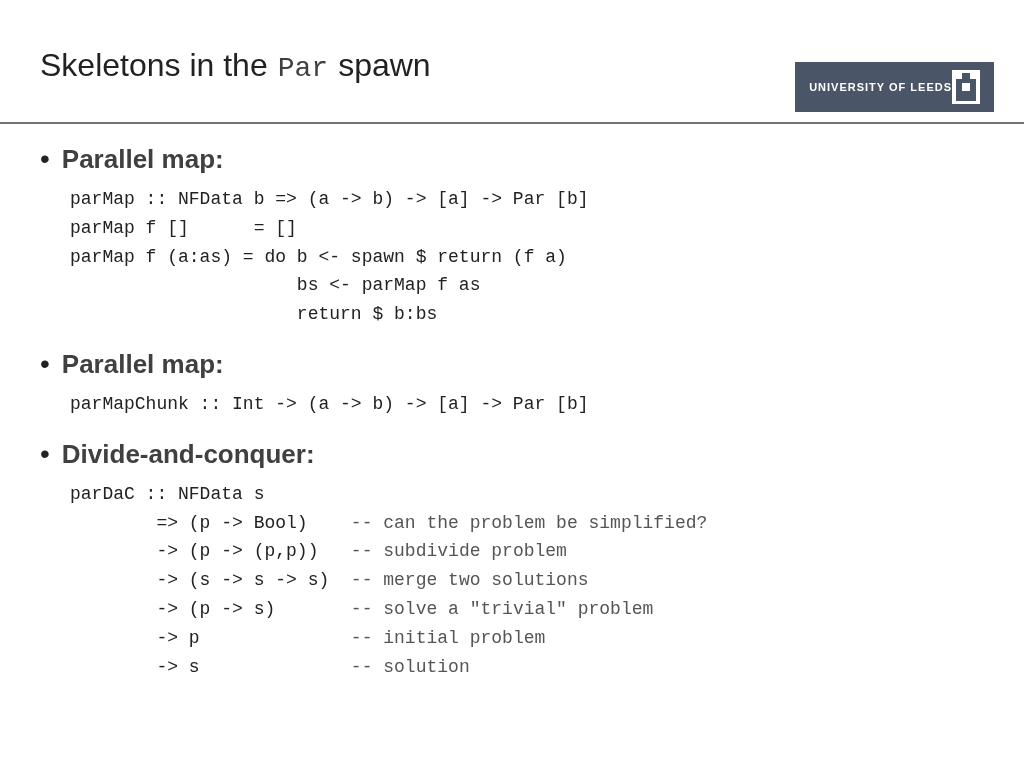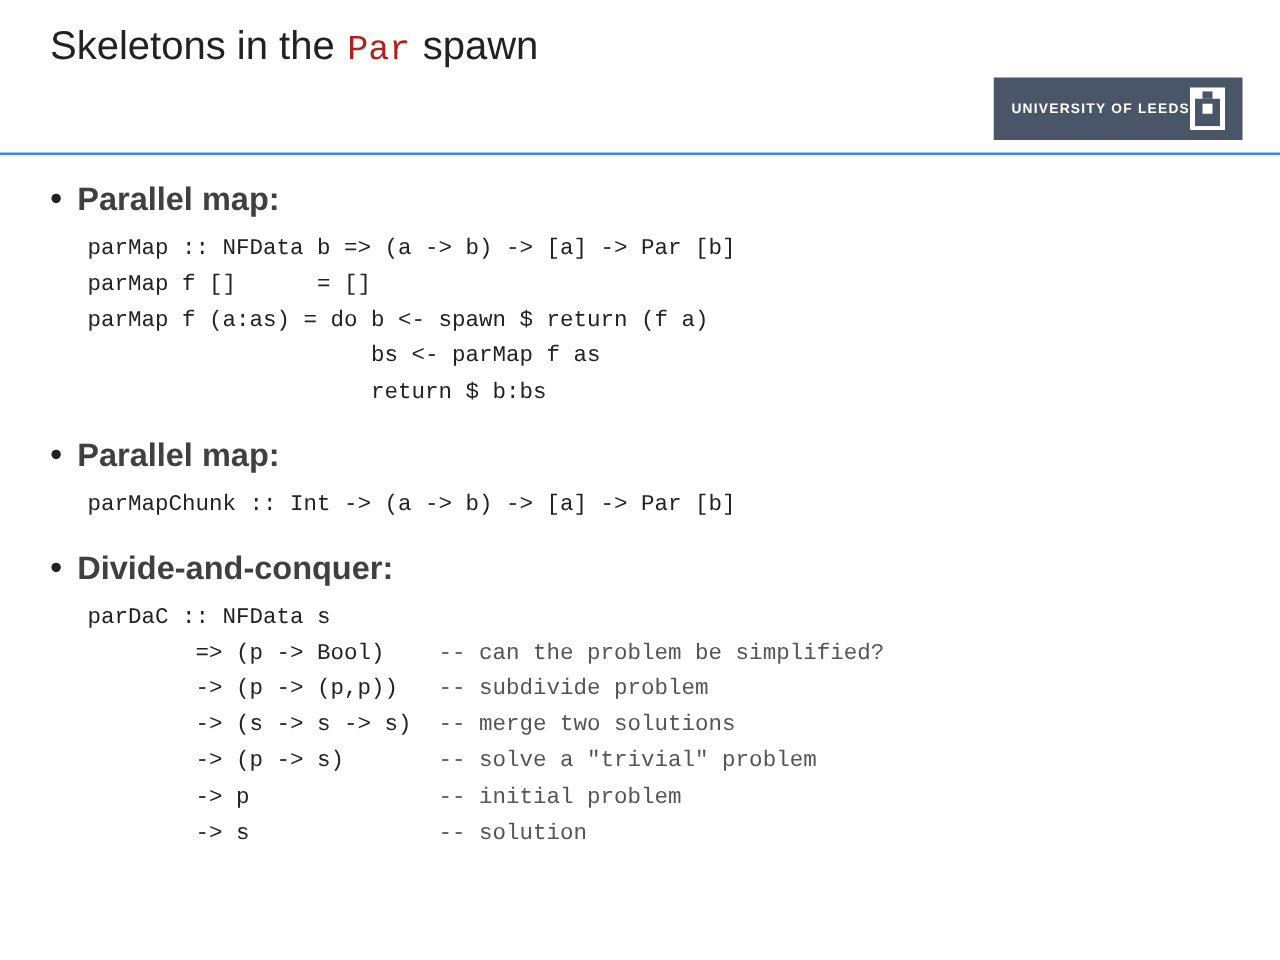--- a/index.html
+++ b/index.html
@@ -19,38 +19,39 @@
     .page {
       width: 1024px;
       height: 768px;
       position: relative;
       background: #ffffff;
     }
 
     
     .header {
       display: flex;
+      align-items: center;
       justify-content: space-between;
       padding: 18px 30px 10px 40px;
-      border-bottom: 2px solid #3b82f6;
+      border-bottom: 2px solid #737373;
     }
 
     .title {
       font-size: 32px;
       font-weight: normal;
       color: #222222;
       display: flex;
       align-items: baseline;
       gap: 10px;
     }
 
     .title-code {
       font-family: 'Courier New', Courier, monospace;
       font-size: 28px;
-      color: #b91c1c;
+      color: #404040;
       background: none;
     }
 
     
     .logo-container {
       background: #4a5568;
       padding: 8px 14px;
       display: flex;
       align-items: center;
       gap: 0;

